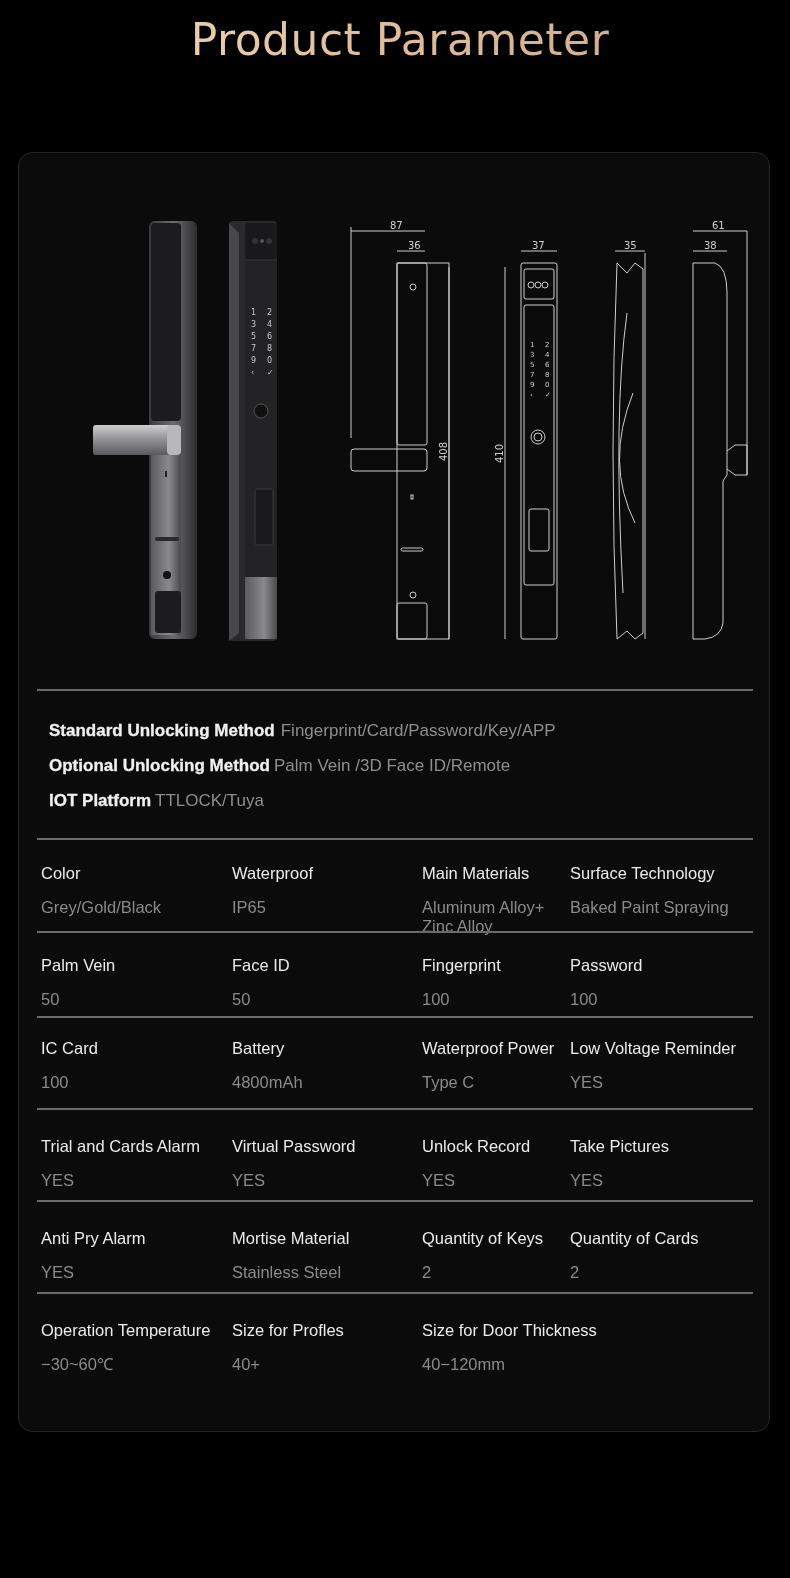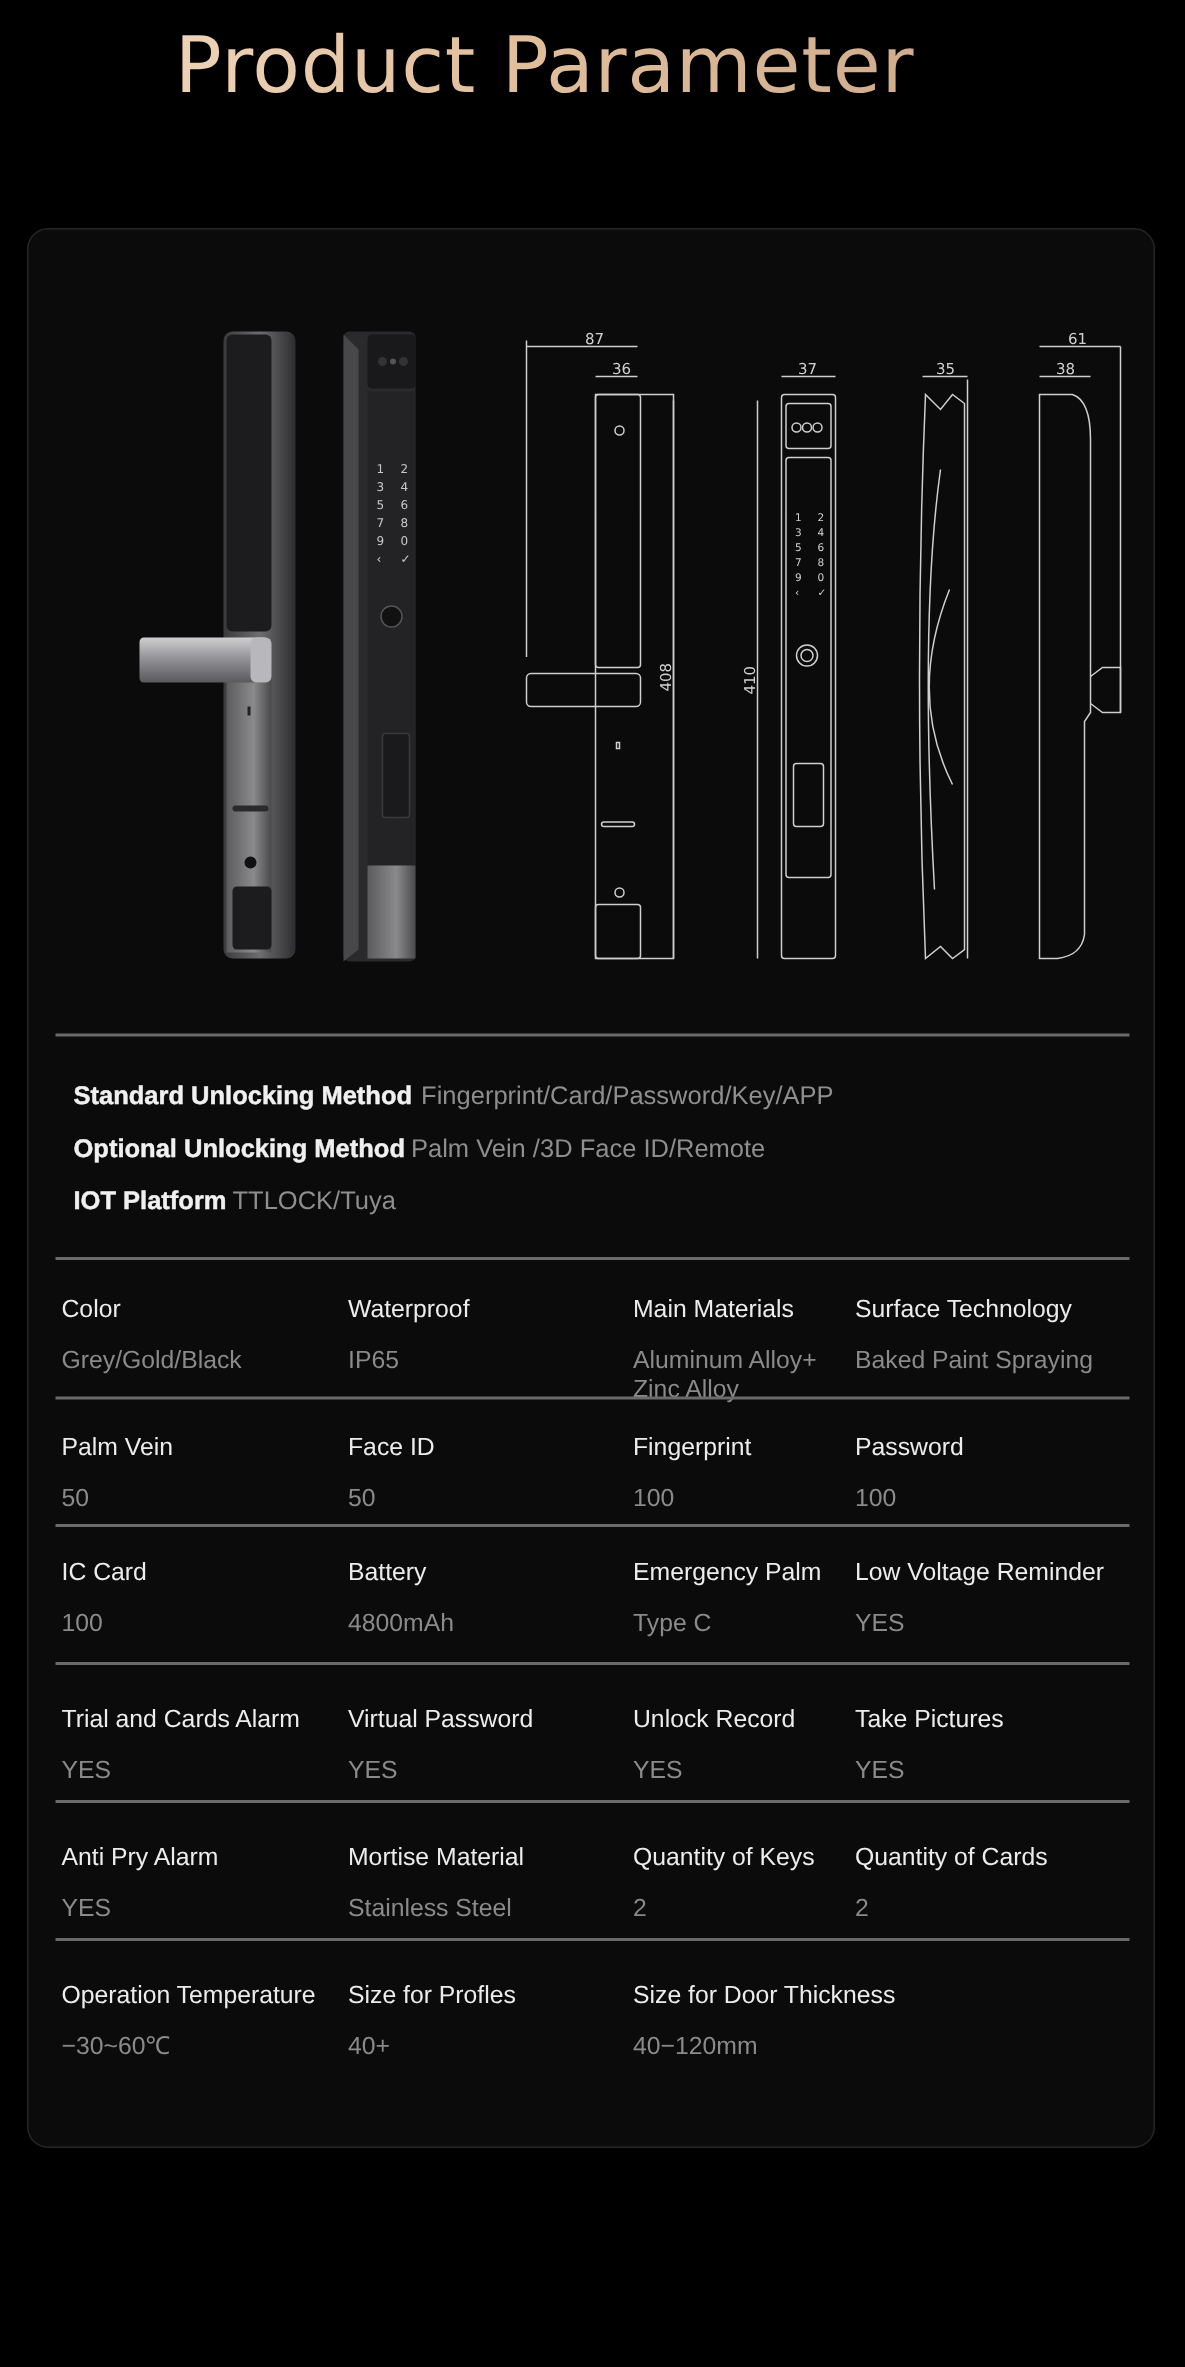--- a/index.html
+++ b/index.html
@@ -1,21 +1,21 @@
 <!DOCTYPE html>
 <html><head>
 <meta charset="utf-8">
 <style>
   html, body { margin:0; padding:0; background:#000; }
   body { width:790px; height:1578px; position:relative; overflow:hidden; font-family:"Liberation Sans", sans-serif; }
   .title {
     position:absolute; left:0; top:14px; width:726px; text-align:center;
-    font-family:"DejaVu Sans", sans-serif; font-size:52px; font-weight:500; letter-spacing:0.5px;
+    font-family:"DejaVu Sans", sans-serif; font-size:44px; font-weight:500; letter-spacing:0.5px;
     background:linear-gradient(90deg,#f3dcc3 0%,#e2c09e 45%,#c9a585 100%);
-    -webkit-background-clip:text; background-clip:text; color:transparent;
+    -webkit-background-clip:text; background-clip:text; color:transparent;padding-left:37px;
   }
   .card {
     position:absolute; left:18px; top:152px; width:752px; height:1280px;
     background:#0b0b0b; border:1.5px solid #262626; border-radius:14px; box-sizing:border-box;
   }
   .figures { position:absolute; left:56px; top:60px; width:690px; height:440px; }
   .divider { position:absolute; left:18px; width:716px; height:2px; background:#6a6a6a; }
   .summary { position:absolute; left:30px; top:560px; }
   .srow { height:35px; line-height:35px; font-size:17px; white-space:nowrap; }
   .srow .k { color:#f0f0f0; font-weight:700; -webkit-text-stroke:0.3px #f0f0f0; }
@@ -219,21 +219,21 @@
   <div class="row" style="top:885px;">
     <div class="cell c0">
         <div class="lbl">IC Card</div>
         <div class="val">100</div>
       </div>
     <div class="cell c1">
         <div class="lbl">Battery</div>
         <div class="val">4800mAh</div>
       </div>
     <div class="cell c2">
-        <div class="lbl">Emergency Palm</div>
+        <div class="lbl">Waterproof Power</div>
         <div class="val">Type C</div>
       </div>
     <div class="cell c3">
         <div class="lbl">Low Voltage Reminder</div>
         <div class="val">YES</div>
       </div>
   </div>
   <div class="divider" style="top:955px;"></div>
 
   <div class="row" style="top:983px;">

